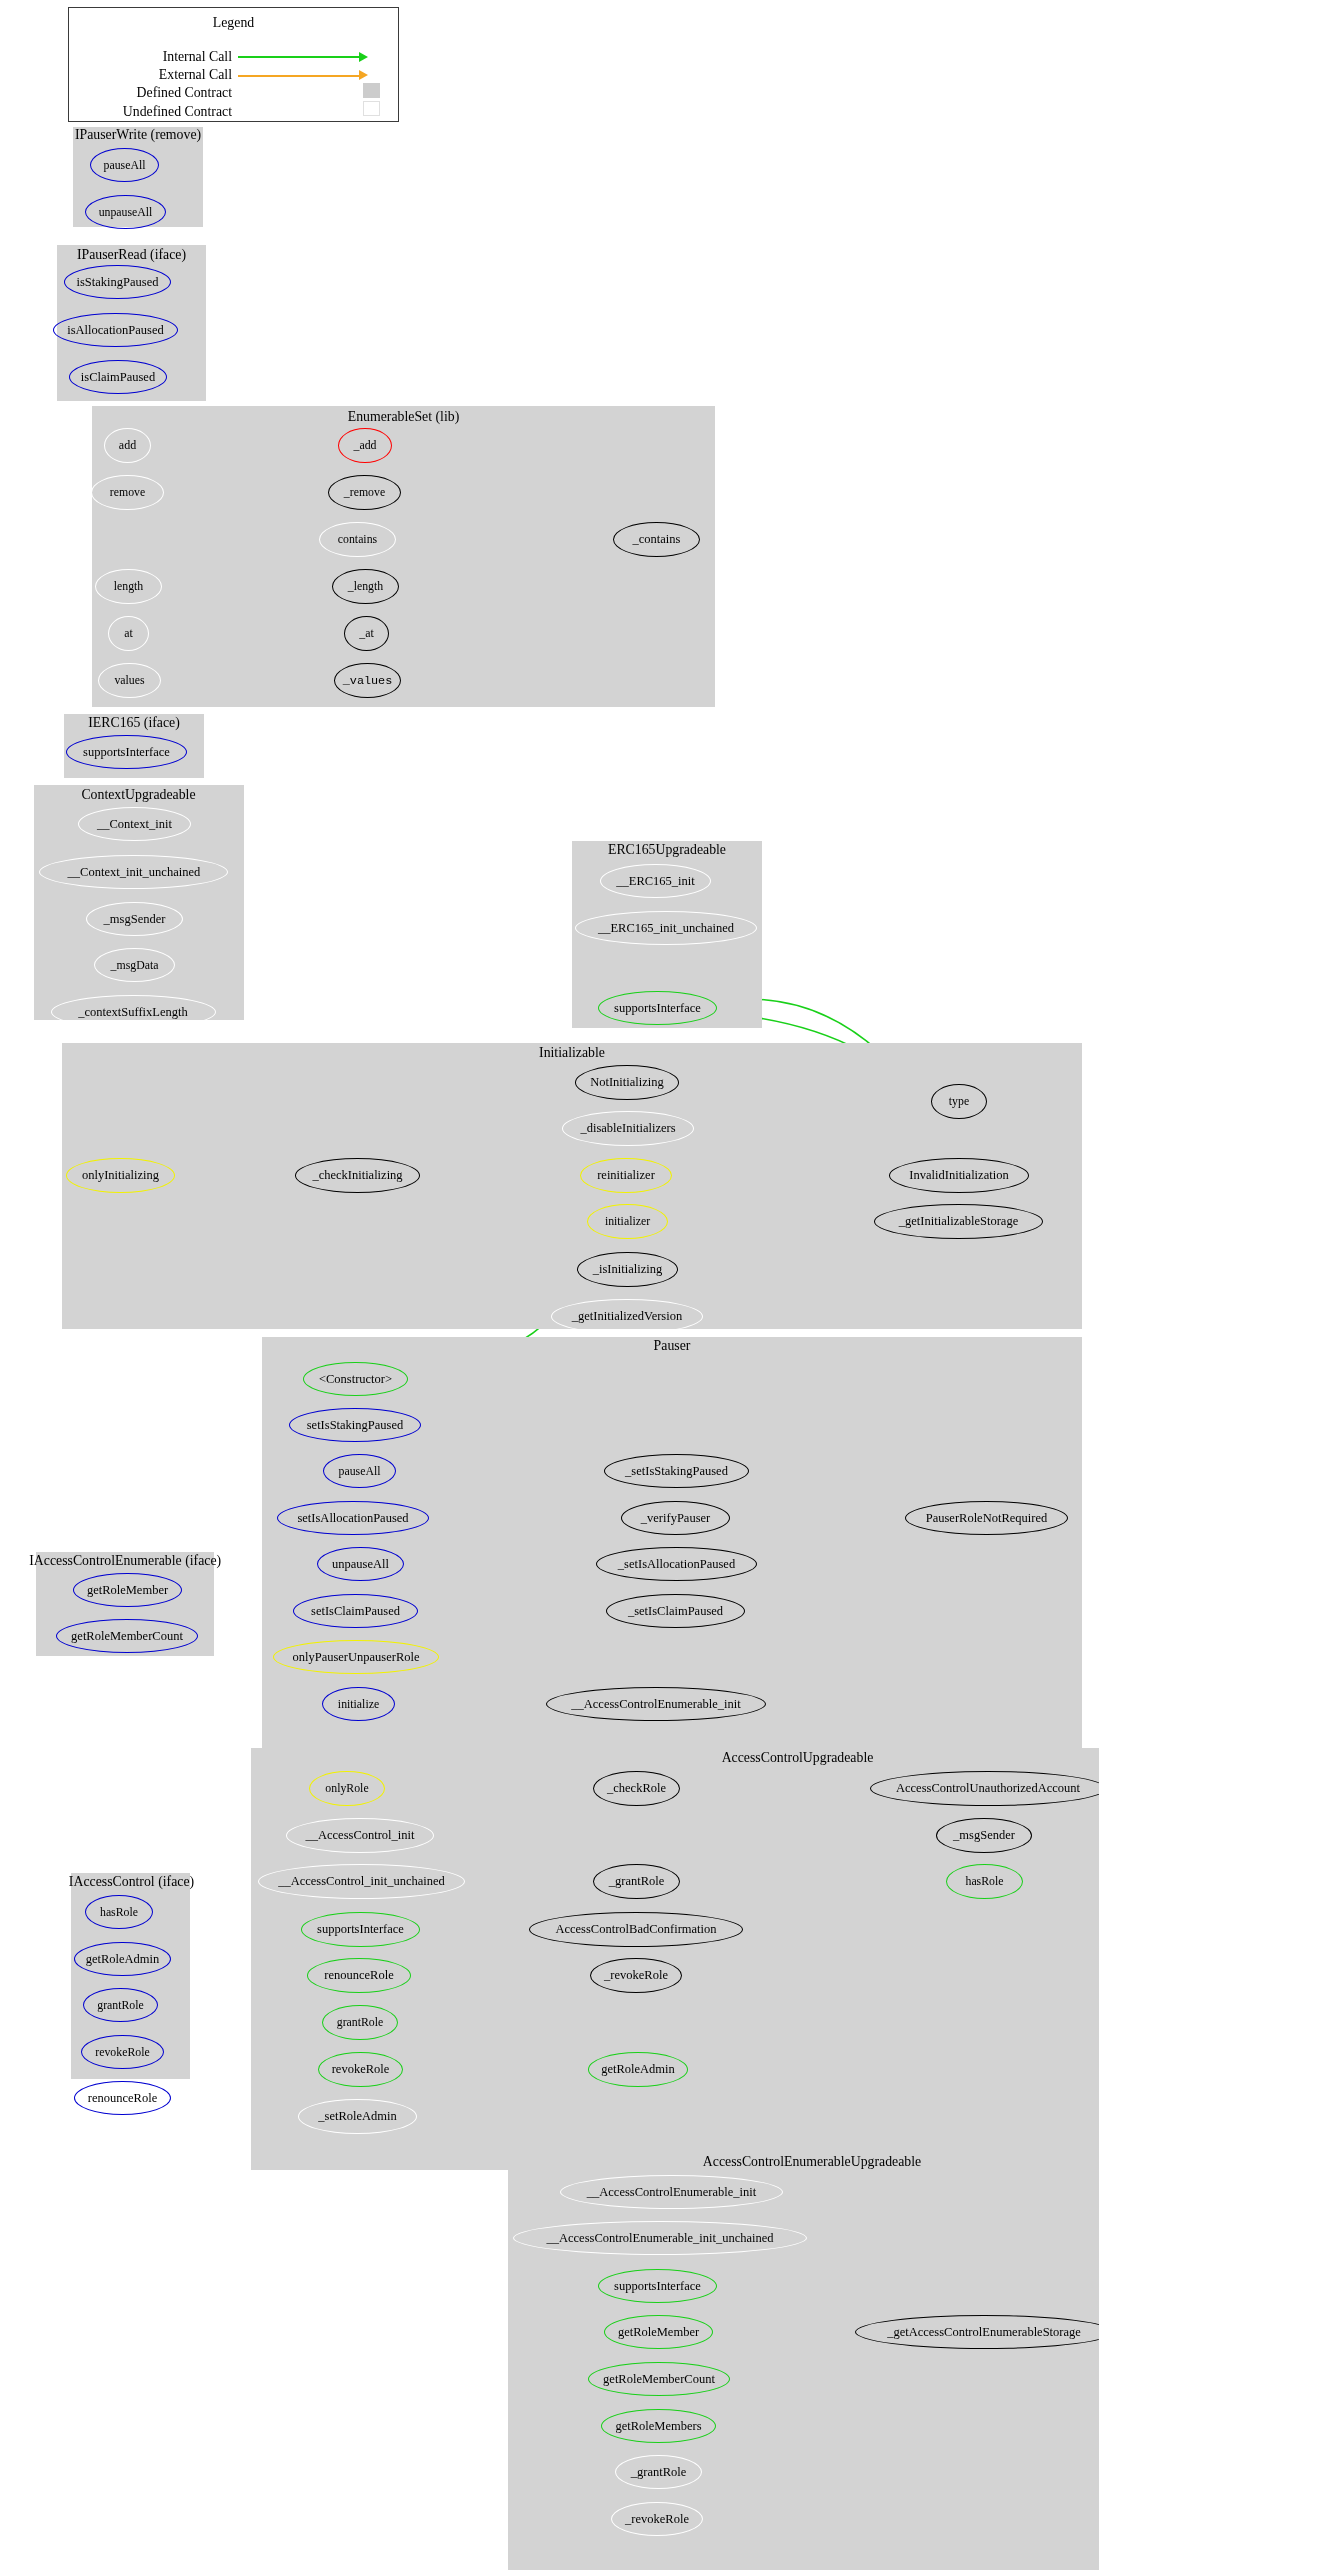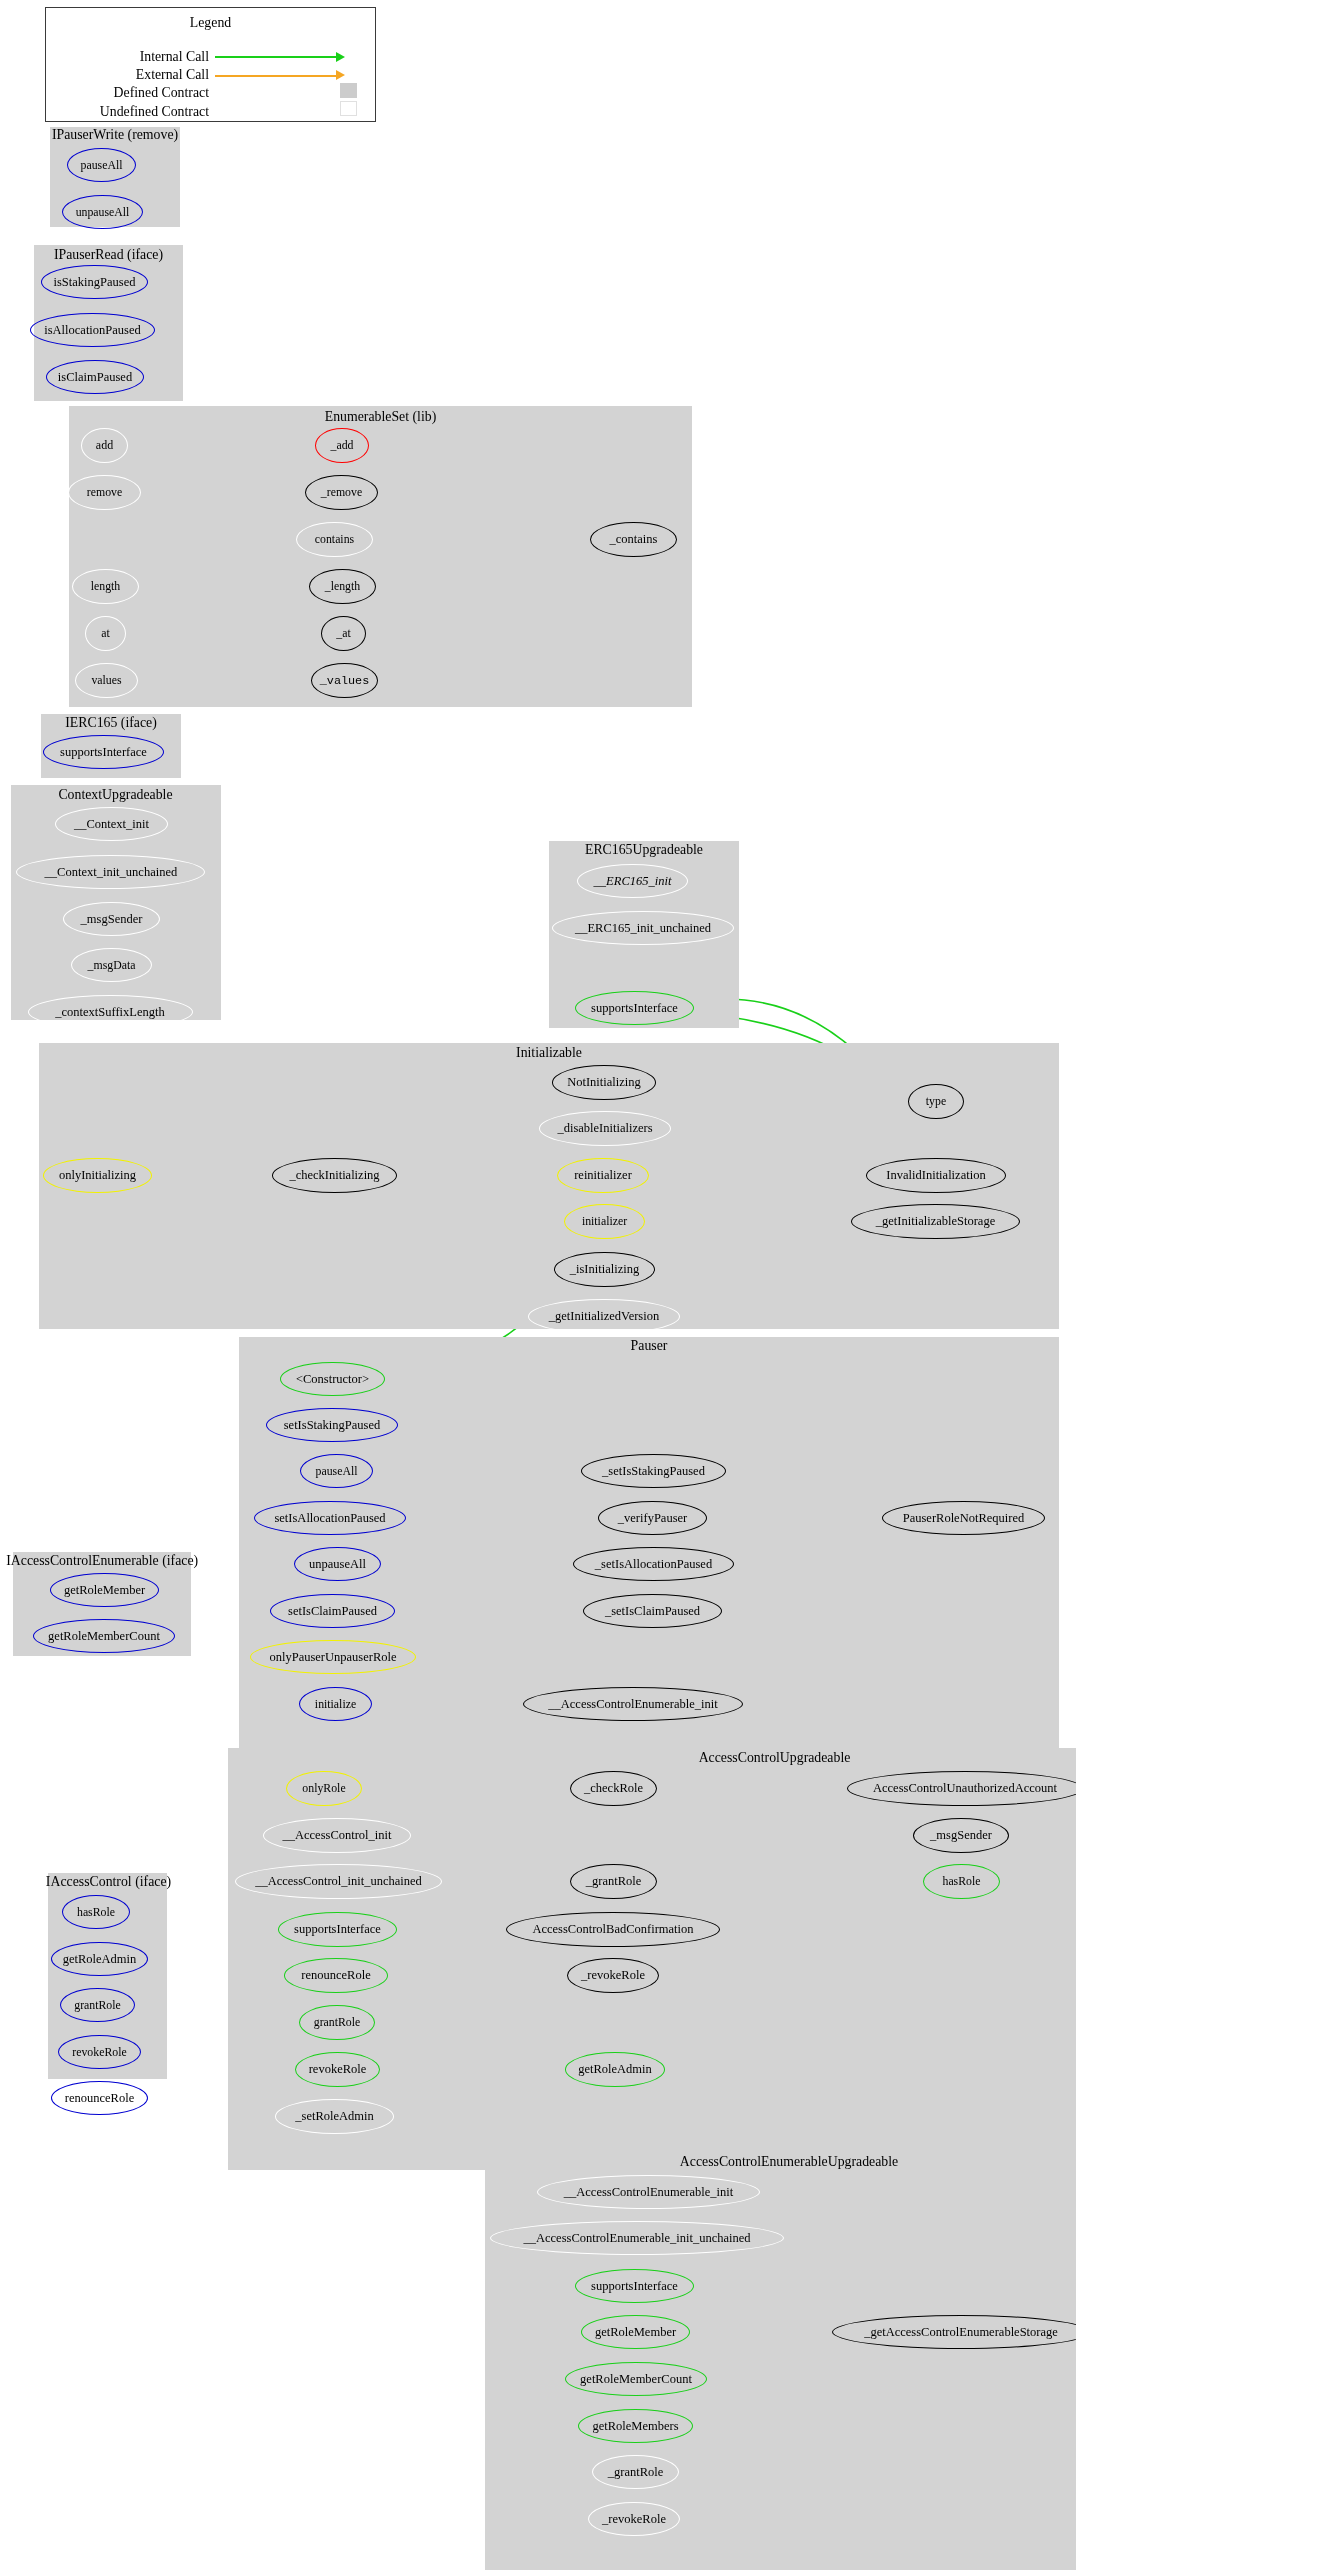--- a/index.html
+++ b/index.html
@@ -1,17 +1,17 @@
 <!DOCTYPE html>
 <html style="font-size:10.5px"><head>
 <meta charset="utf-8">
 <style>
   html,body{margin:0;padding:0;background:#ffffff;}
   body{font-family:"Liberation Serif","DejaVu Serif",serif;}
-  #canvas{position:relative;width:1076px;height:2576px;background:#ffffff;overflow:hidden;}
+  #canvas{position:relative;width:1076px;height:2576px;background:#ffffff;overflow:hidden;margin-left:23px;}
   svg#edges{position:absolute;left:0;top:0;width:1339px;height:2576px;pointer-events:none;}
   .cluster{position:absolute;background:#d3d3d3;}
   .cluster-title{position:absolute;text-align:center;color:#000;font-size:13.8px;white-space:nowrap;line-height:1;}
   .node{position:absolute;display:flex;align-items:center;justify-content:center;
         border-radius:50%;border:1.4px solid #000;background:transparent;
         color:#000;font-size:12.5px;white-space:nowrap;box-sizing:border-box;}
   .n-blue{border-color:#0000d0;}
   .n-green{border-color:#19d019;}
   .n-yellow{border-color:#f2f200;}
   .n-white{border-color:#ffffff;}
@@ -181,21 +181,21 @@
       <div class="node n-blue" style="left: 43px; top: 735px; width: 121px; height: 34px;">supportsInterface</div>
       <div class="cluster" style="left: 10.5px; top: 785px; width: 210px; height: 235px;"></div>
       <div class="cluster-title" style="left: 10.5px; top: 788px; width: 210px;">ContextUpgradeable</div>
       <div class="node n-white" style="left: 55px; top: 807px; width: 113px; height: 34px;">__Context_init</div>
       <div class="node n-white" style="left: 16.4px; top: 855px; width: 189px; height: 34px;">__Context_init_unchained</div>
       <div class="node n-white" style="left: 63px; top: 902px; width: 97px; height: 34px;">_msgSender</div>
       <div class="node n-white" style="left: 71px; top: 948px; width: 81px; height: 34px; font-size: 11.8px;">_msgData</div>
       <div class="node n-white" style="left: 27.5px; top: 995px; width: 165px; height: 34px;">_contextSuffixLength</div>
       <div class="cluster" style="left: 549px; top: 841px; width: 190px; height: 187px;"></div>
       <div class="cluster-title" style="left: 549px; top: 843px; width: 190px;">ERC165Upgradeable</div>
-      <div class="node n-white" style="left: 577px; top: 864px; width: 111px; height: 34px; font-style: italic;">__ERC165_init</div>
+      <div class="node n-white" style="left: 577px; top: 864px; width: 111px; height: 34px;">__ERC165_init</div>
       <div class="node n-white" style="left: 552px; top: 911px; width: 182px; height: 34px;">__ERC165_init_unchained</div>
       <div class="node n-green" style="left: 575px; top: 991px; width: 119px; height: 34px;">supportsInterface</div>
       <div class="cluster" style="left: 39px; top: 1043px; width: 1020px; height: 286px;"></div>
       <div class="cluster-title" style="left: 39px; top: 1046px; width: 1020px;">Initializable</div>
       <div class="node n-black" style="left: 552px; top: 1065px; width: 104px; height: 35px;">NotInitializing</div>
       <div class="node n-black" style="left: 908px; top: 1084px; width: 56px; height: 35px; font-size: 11.8px;">type</div>
       <div class="node n-white" style="left: 539px; top: 1111px; width: 132px; height: 35px;">_disableInitializers</div>
       <div class="node n-yellow" style="left: 43px; top: 1158px; width: 109px; height: 35px;">onlyInitializing</div>
       <div class="node n-black" style="left: 272px; top: 1158px; width: 125px; height: 35px;">_checkInitializing</div>
       <div class="node n-yellow" style="left: 557px; top: 1158px; width: 92px; height: 35px;">reinitializer</div>

